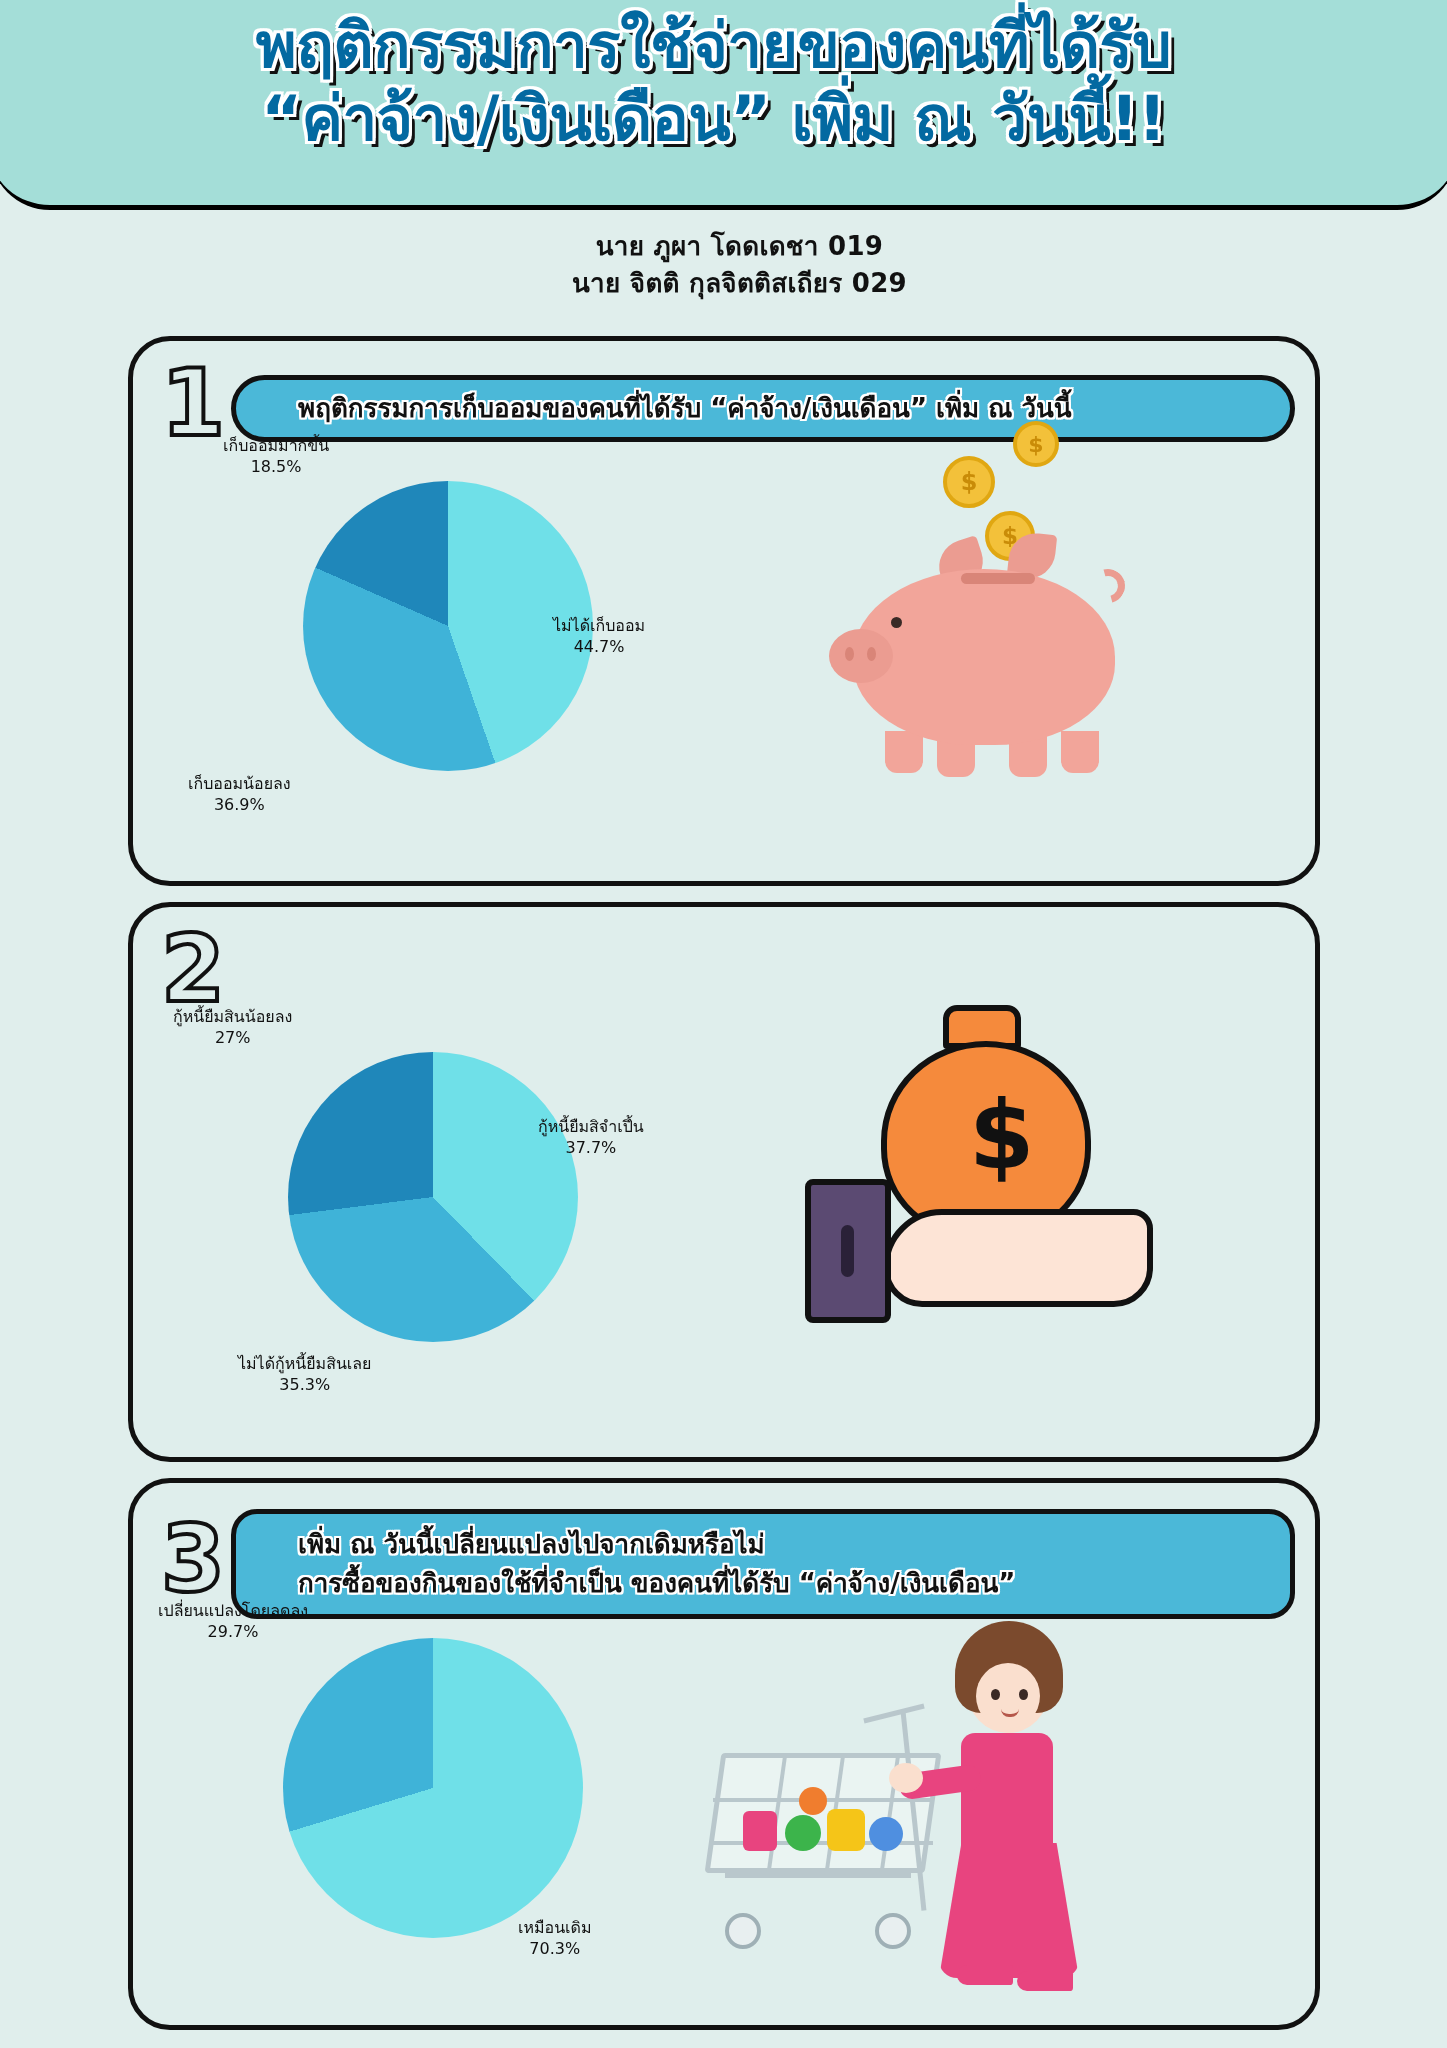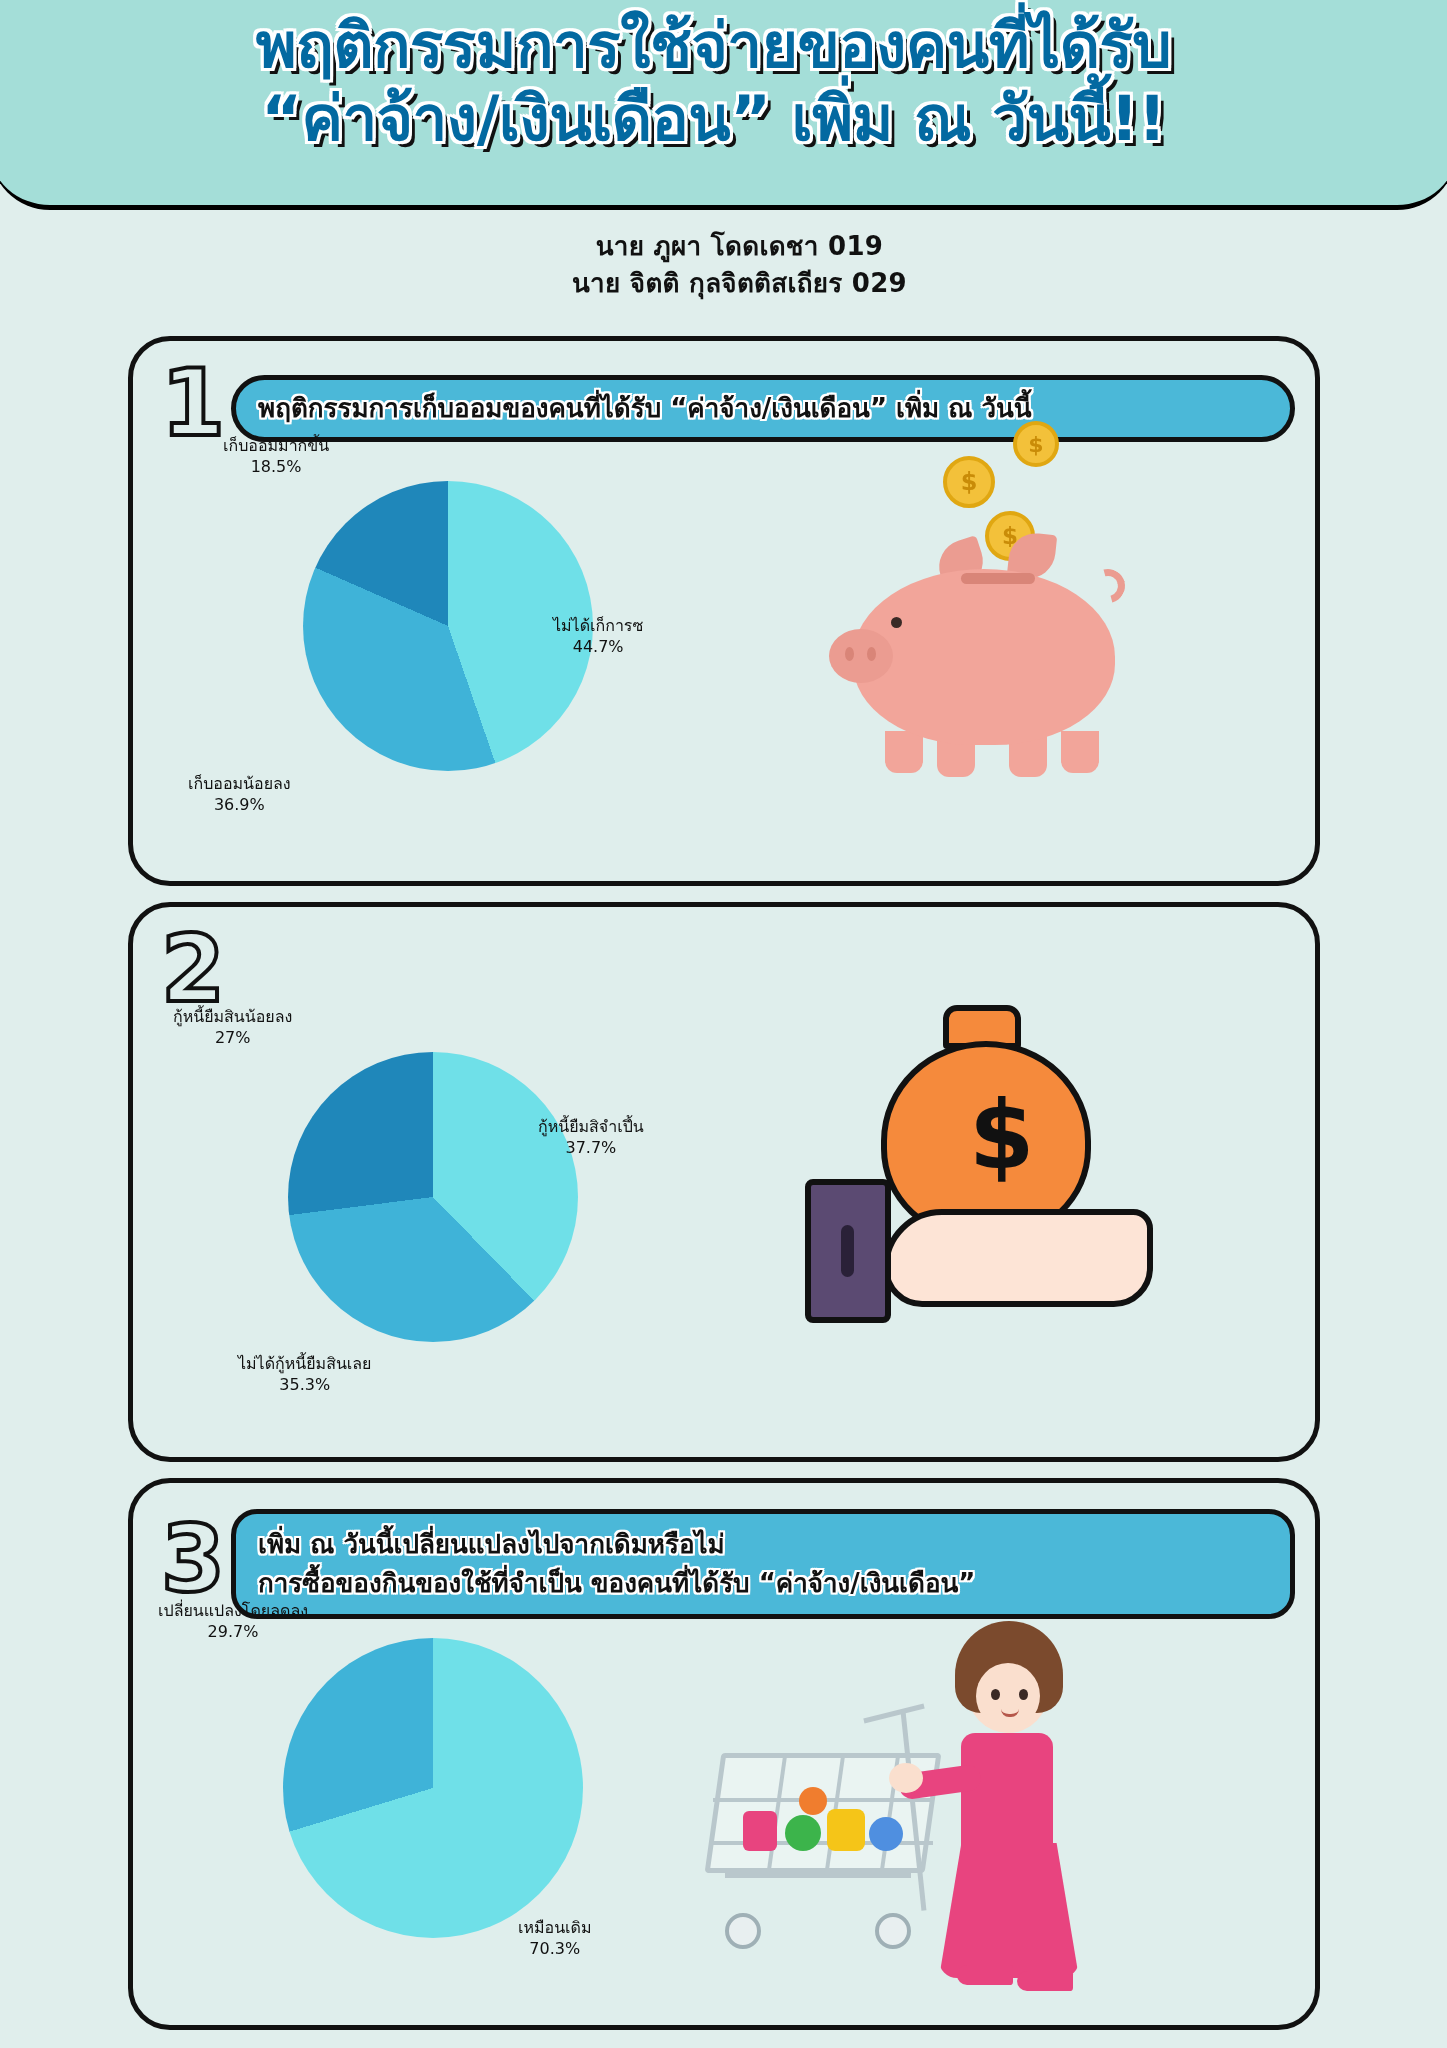--- a/index.html
+++ b/index.html
@@ -131,20 +131,21 @@
   .banner-text {
     font-size: 26px;
     font-weight: bold;
     color: #111;
     line-height: 1.32;
     text-shadow:
       -2px -2px 0 #fff,  2px -2px 0 #fff,
       -2px  2px 0 #fff,  2px  2px 0 #fff,
       -2px  0   0 #fff,  2px  0   0 #fff,
        0   -2px 0 #fff,  0    2px 0 #fff;
+    margin-left: 40px;
   }
   #card3 .banner { border-radius: 26px; }
   #card3 .banner-text { line-height: 1.5; }
 
   
   .chart-area { position: absolute; }
   .pie {
     position: absolute;
     border-radius: 50%;
   }
@@ -227,21 +228,21 @@
                     #6fe0e8 0deg 160.92deg,
                     #3fb3d8 160.92deg 293.76deg,
                     #1f87ba 293.76deg 360deg);"></div>
 
       <div class="pie-label center" style="left:30px; top:-5px;">
         <div>เก็บออมมากขึ้น</div>
         <div class="pct">18.5%</div>
       </div>
 
       <div class="pie-label center" style="left:360px; top:175px;">
-        <div>ไม่ได้เก็การซ</div>
+        <div>ไม่ได้เก็บออม</div>
         <div class="pct">44.7%</div>
       </div>
 
       <div class="pie-label center" style="left:-5px; top:333px;">
         <div>เก็บออมน้อยลง</div>
         <div class="pct">36.9%</div>
       </div>
     </div>
 
     <div class="illo" style="left:680px; top:60px; width:420px; height:420px;">

